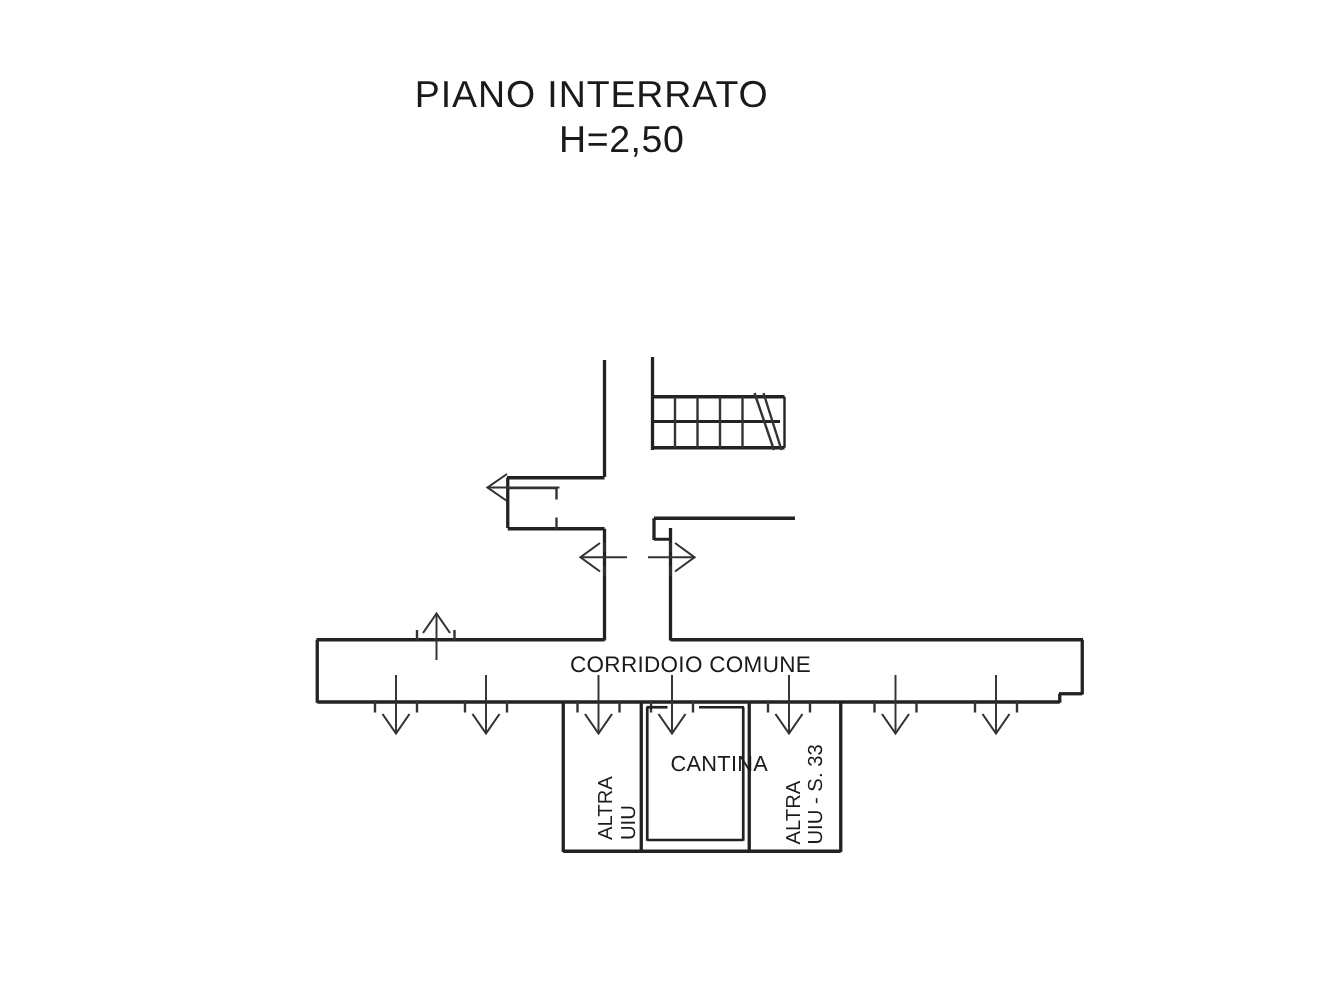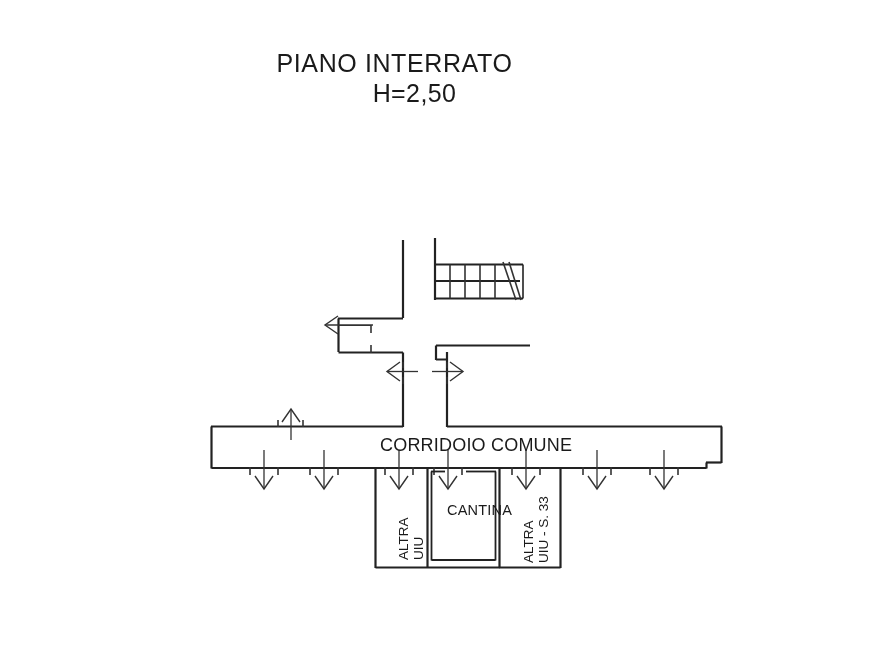--- a/index.html
+++ b/index.html
@@ -53,21 +53,21 @@
     padding-left: 40px;
   }
   .plan-label {
     position: absolute;
     font-family: "Liberation Sans", sans-serif;
     color: #1a1a1a;
     white-space: nowrap;
     pointer-events: none;
   }
   #label-corridoio {
-    font-size: 18px;
+    font-size: 15px;
     letter-spacing: 0.2px;
     left: 380px;
     top: 435px;
   }
   #label-cantina {
     font-size: 14.5px;
     letter-spacing: 0.2px;
     left: 437px;
     top: 502px;
     margin-left: 10px;

